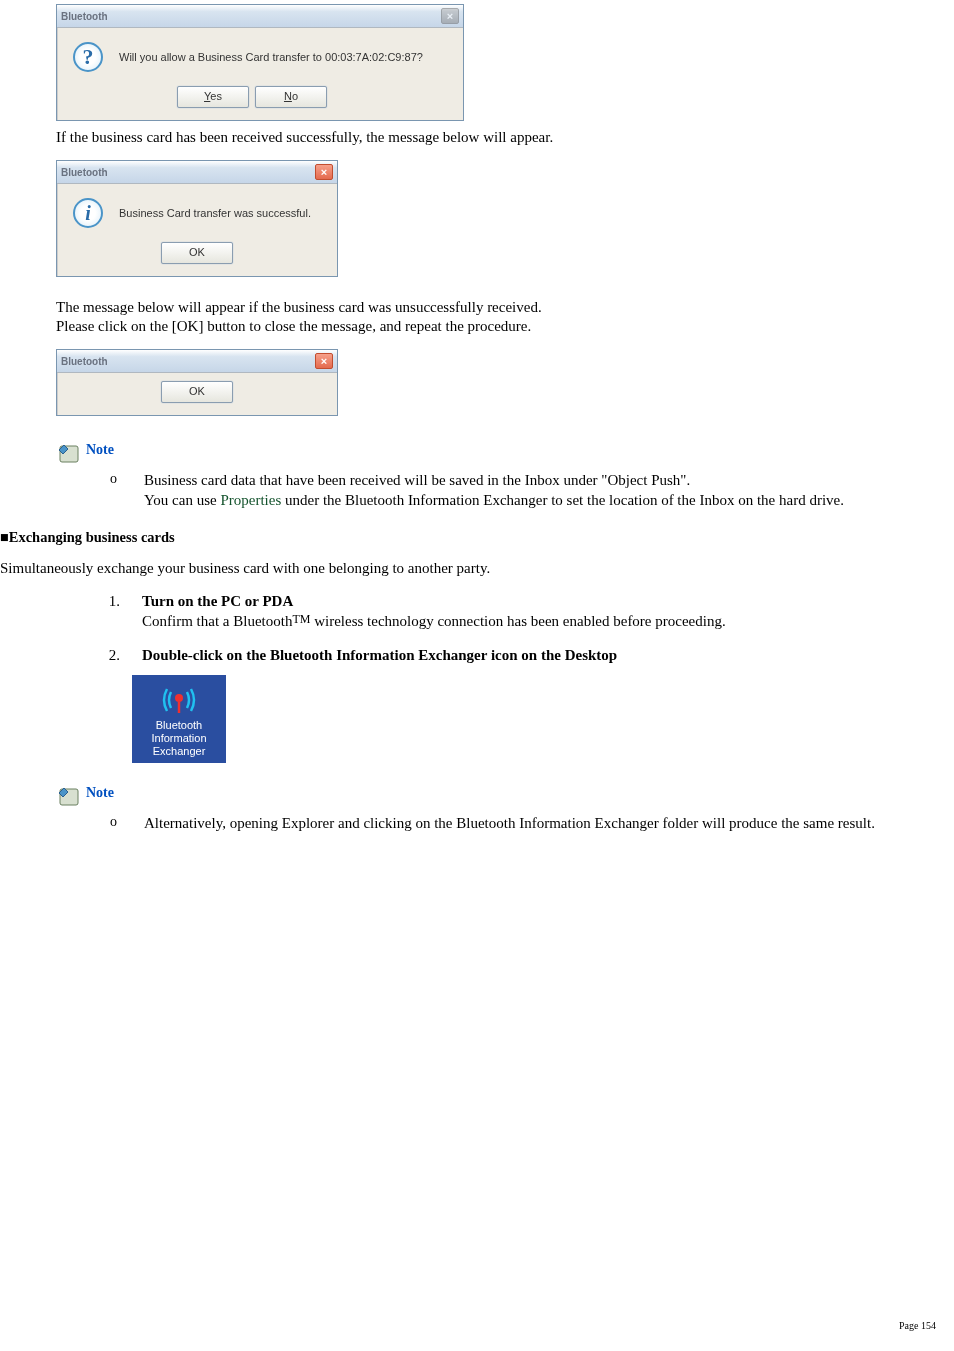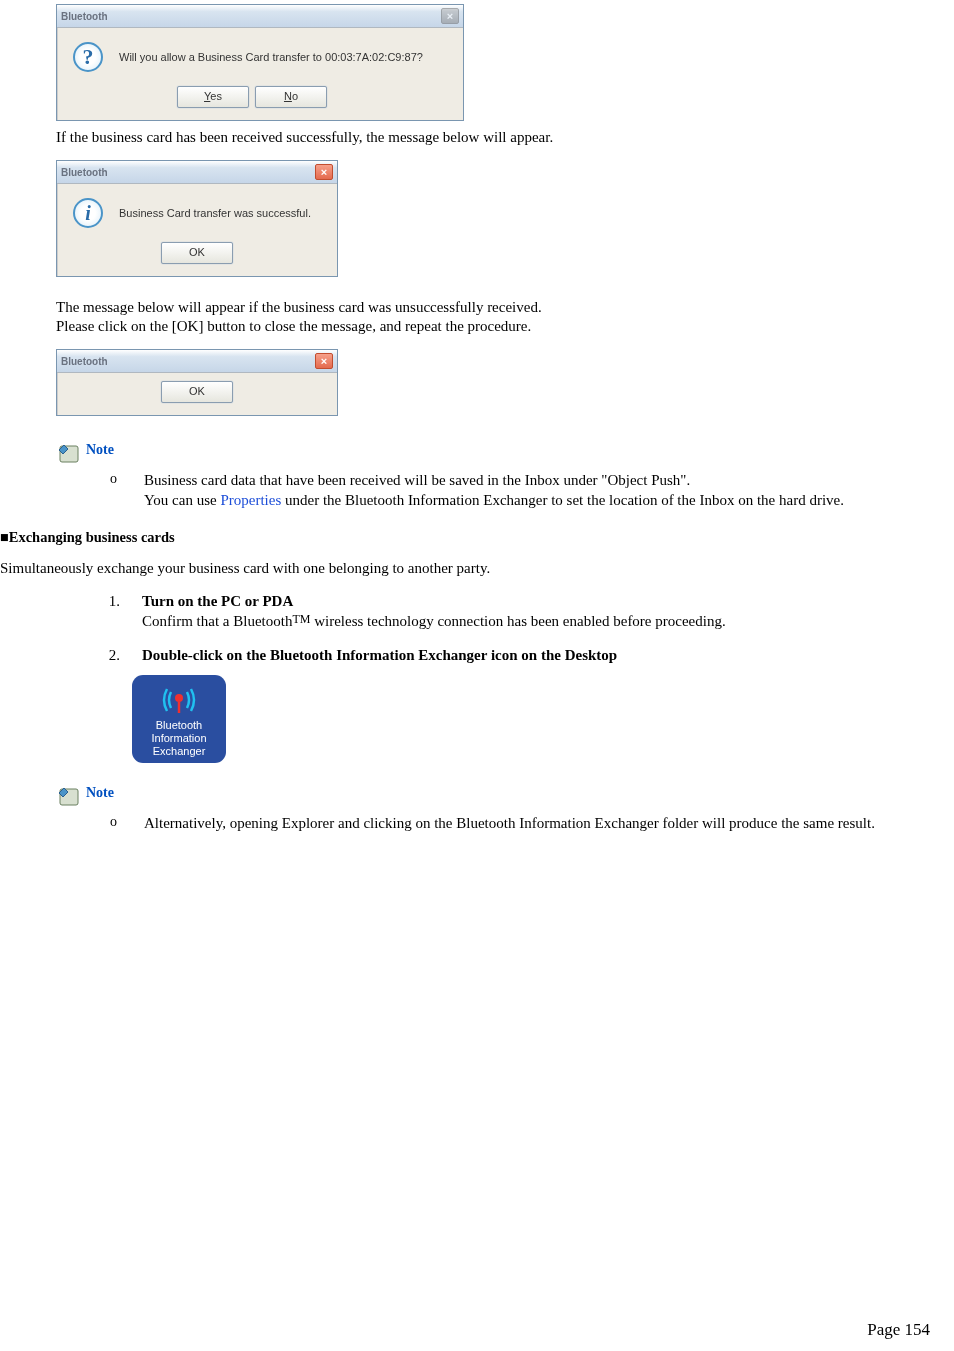--- a/index.html
+++ b/index.html
@@ -142,40 +142,39 @@
     margin: 14px 0 0 0;
     padding-left: 106px;
     font-size: 15px;
   }
   .ordered-item {
     display: flex; gap: 22px;
     margin-bottom: 4px;
     line-height: 1.35;
   }
   .ordered-marker { width: 14px; text-align: right; }
-  .link { color: #1d4ed8; margin-top: 40px; }
+  .link { color: #14532d; margin-top: 40px; }
   .desktop-icon {
     width: 90px;
     background: #2a4ea0;
     padding: 8px 2px 6px 2px;
     margin: 10px 0 0 132px;
     text-align: center;
-    border-radius: 11px;
   }
   .desktop-icon .bt-svg { margin: 0 auto 2px auto; width: 40px; height: 34px; }
   .desktop-icon .lbl {
     color: #fff;
     font-family: Tahoma, sans-serif;
     font-size: 11px;
     line-height: 1.15;
   }
   .page-num {
     position: absolute;
-    right: 24px;
-    font-size: 17px;
+    right: 18px;
+    font-size: 10px;
     font-family: "Times New Roman", serif;
   }
   .underline-mnemonic { text-decoration: underline; }
   p { margin: 2px 0; }
 </style>
 </head>
 <body>
 
 <div class="indent1" style="margin-top:4px;">
   <div class="dialog" style="width:406px;">

